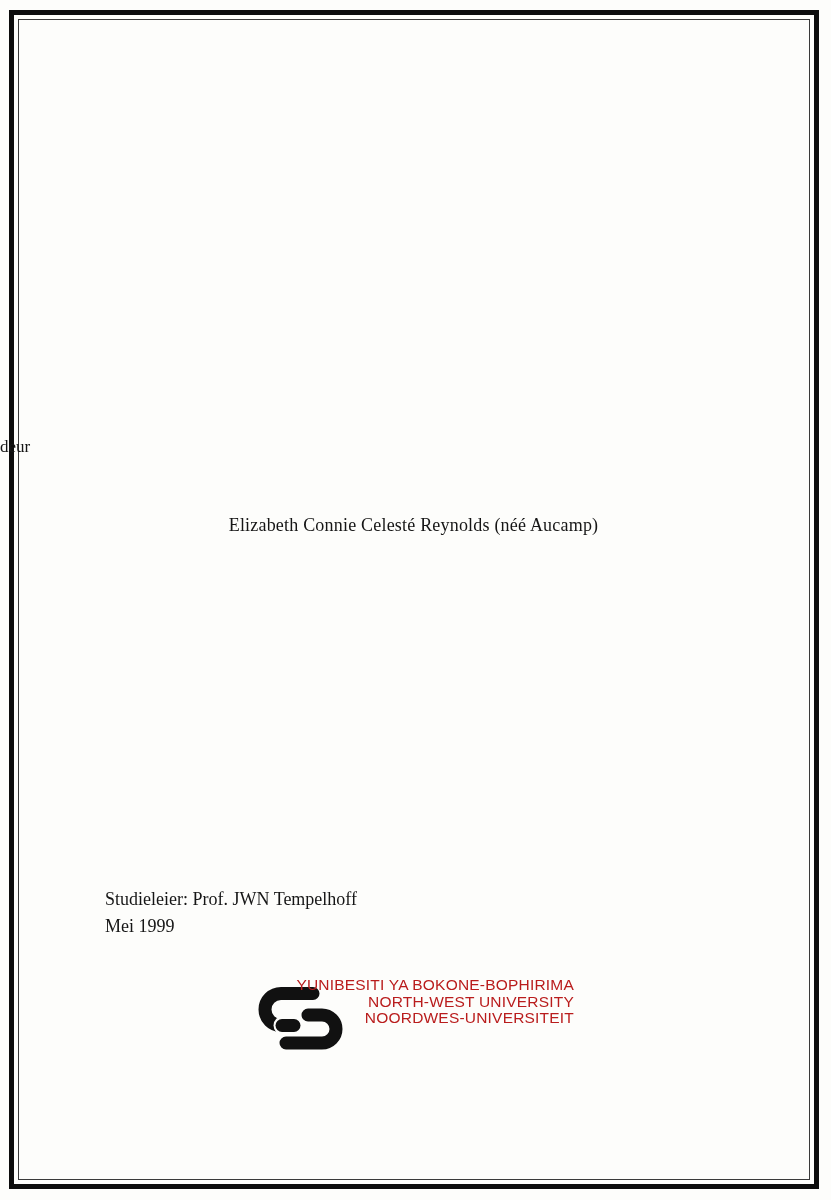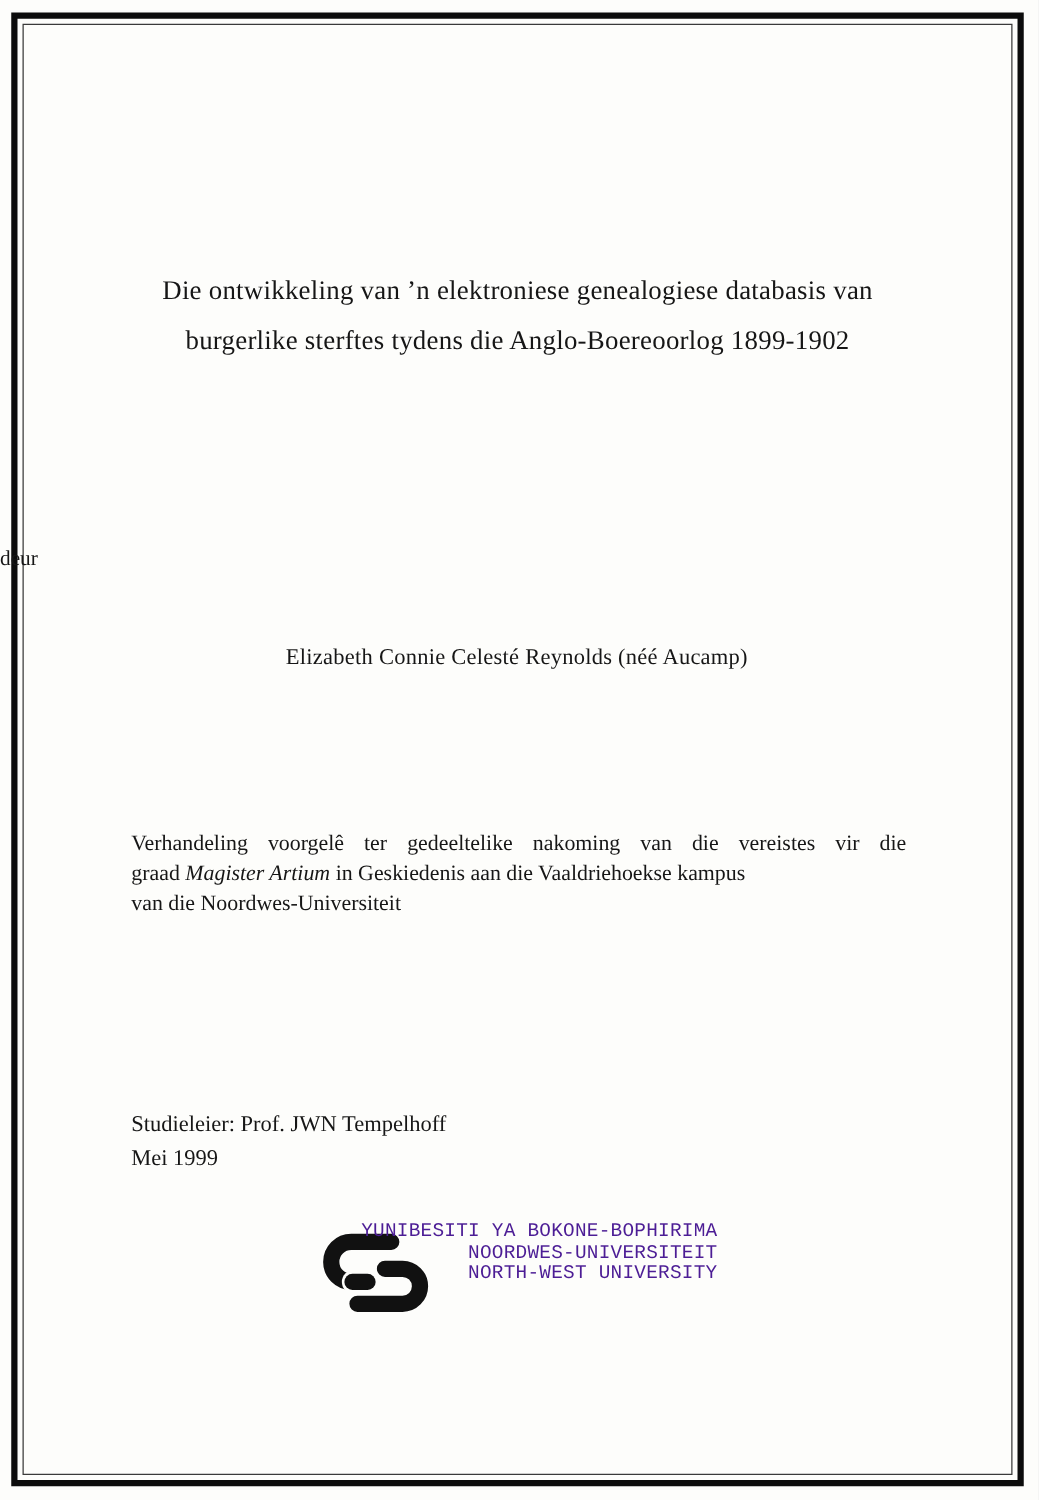--- a/index.html
+++ b/index.html
@@ -87,66 +87,57 @@
     left: 0;
     top: 10px;
     width: 88px;
     height: 66px;
   }
   .logo .logotext {
     position: absolute;
     top: 3px;
     right: 6px;
     text-align: right;
-    font-family: Liberation Mono, monospace;
+    font-family: Liberation Sans, sans-serif;
     font-size: 15.5px;
     font-weight: 500;
     line-height: 16.5px;
     letter-spacing: 0.2px;
-    color: #4c1d95;
+    color: #b91c1c;
     white-space: nowrap;
   }
 </style>
 </head>
 <body>
 
 <div class="sheet">
   <div class="frame-outer"></div>
   <div class="frame-inner"></div>
 
-  <h1 class="title">
-    <span class="tline">Die ontwikkeling van ’n elektroniese genealogiese databasis van</span>
-    <span class="tline">burgerlike sterftes tydens die Anglo-Boereoorlog 1899-1902</span>
-  </h1>
 
   <div class="deur">deur</div>
 
   <div class="author">Elizabeth Connie Celesté Reynolds (néé Aucamp)</div>
 
-  <div class="submission">
-    <div class="just">Verhandeling voorgelê ter gedeeltelike nakoming van die vereistes vir die</div>
-    <div><span>graad </span><i>Magister Artium</i><span> in Geskiedenis aan die Vaaldriehoekse kampus</span></div>
-    <div>van die Noordwes-Universiteit</div>
-  </div>
 
   <div class="supervisor">
     <div>Studieleier: Prof. JWN Tempelhoff</div>
     <div>Mei 1999</div>
   </div>
 
   <div class="logo">
     <svg class="mark" viewBox="0 0 88 66" xmlns="http://www.w3.org/2000/svg" aria-hidden="true">
 
       <path d="M 55 9.5 H 23 A 16 16 0 0 0 23 41.5 H 36" fill="none" stroke="#111111" stroke-width="13" stroke-linecap="round"></path>
 
       <path d="M 28 59 H 64 A 14 14 0 0 0 64 31 H 50" fill="none" stroke="#fdfdfb" stroke-width="19" stroke-linecap="round"></path>
       <path d="M 28 59 H 64 A 14 14 0 0 0 64 31 H 50" fill="none" stroke="#111111" stroke-width="13" stroke-linecap="round"></path>
 
       <path d="M 25 41.5 H 36" fill="none" stroke="#fdfdfb" stroke-width="19" stroke-linecap="round"></path>
       <path d="M 24 41.5 H 36" fill="none" stroke="#111111" stroke-width="13" stroke-linecap="round"></path>
     </svg>
     <div class="logotext">
       <div>YUNIBESITI YA BOKONE-BOPHIRIMA</div>
+      <div>NORTH-WEST UNIVERSITY</div>
       <div>NOORDWES-UNIVERSITEIT</div>
-      <div>NORTH-WEST UNIVERSITY</div>
     </div>
   </div>
 </div>
 
 </body></html>

